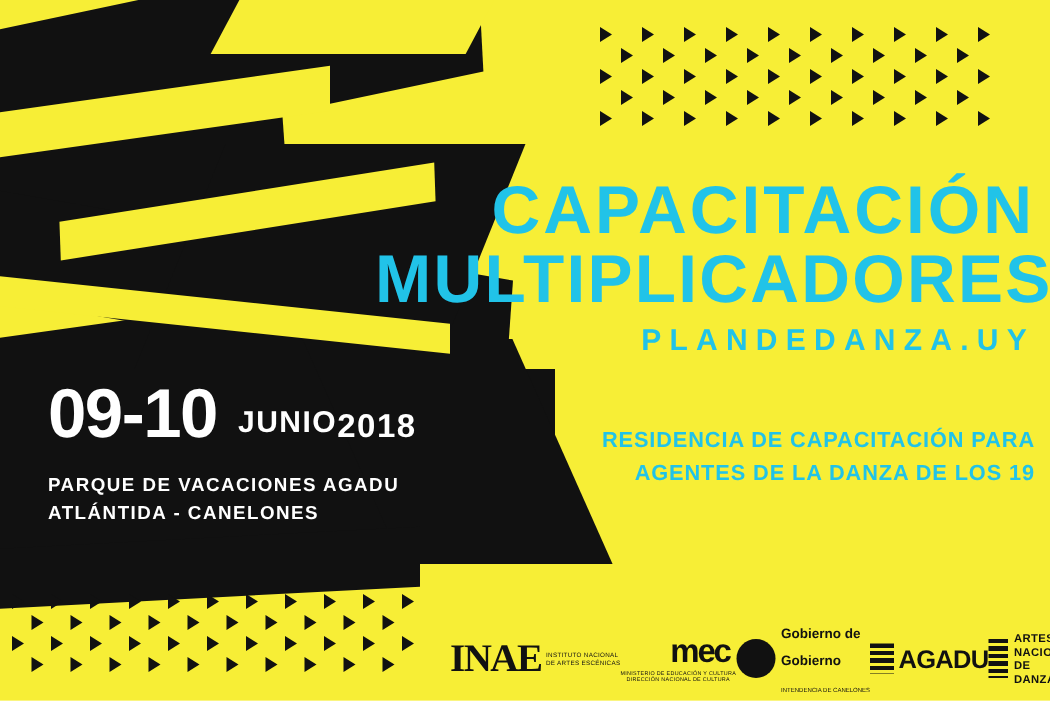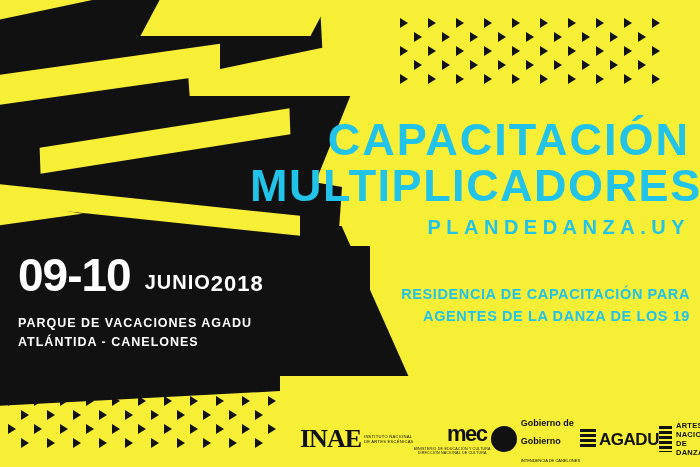--- a/index.html
+++ b/index.html
@@ -123,21 +123,21 @@
     font-weight: bold;
     font-size: 14.5px;
     letter-spacing: 0.6px;
     line-height: 1.55;
     text-transform: uppercase;
   }
 
   
   .dateblock {
     position: absolute;
-    left: 18px; top: 252px;
+    left: 32px; top: 252px;
     width: 260px;
     color: #ffffff;
   }
   .date-row {
     display: flex;
     align-items: flex-end;
     gap: 14px;
   }
   .date-big {
     font-size: 46px;

